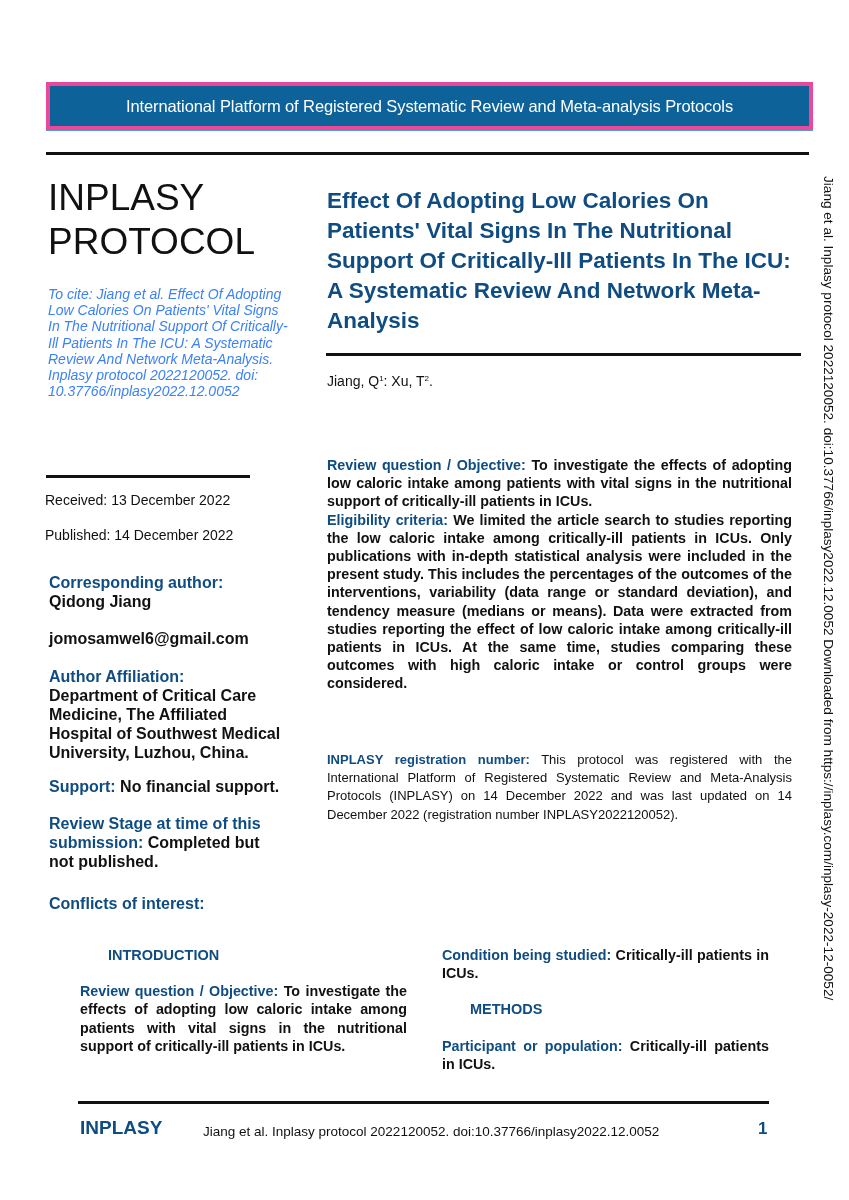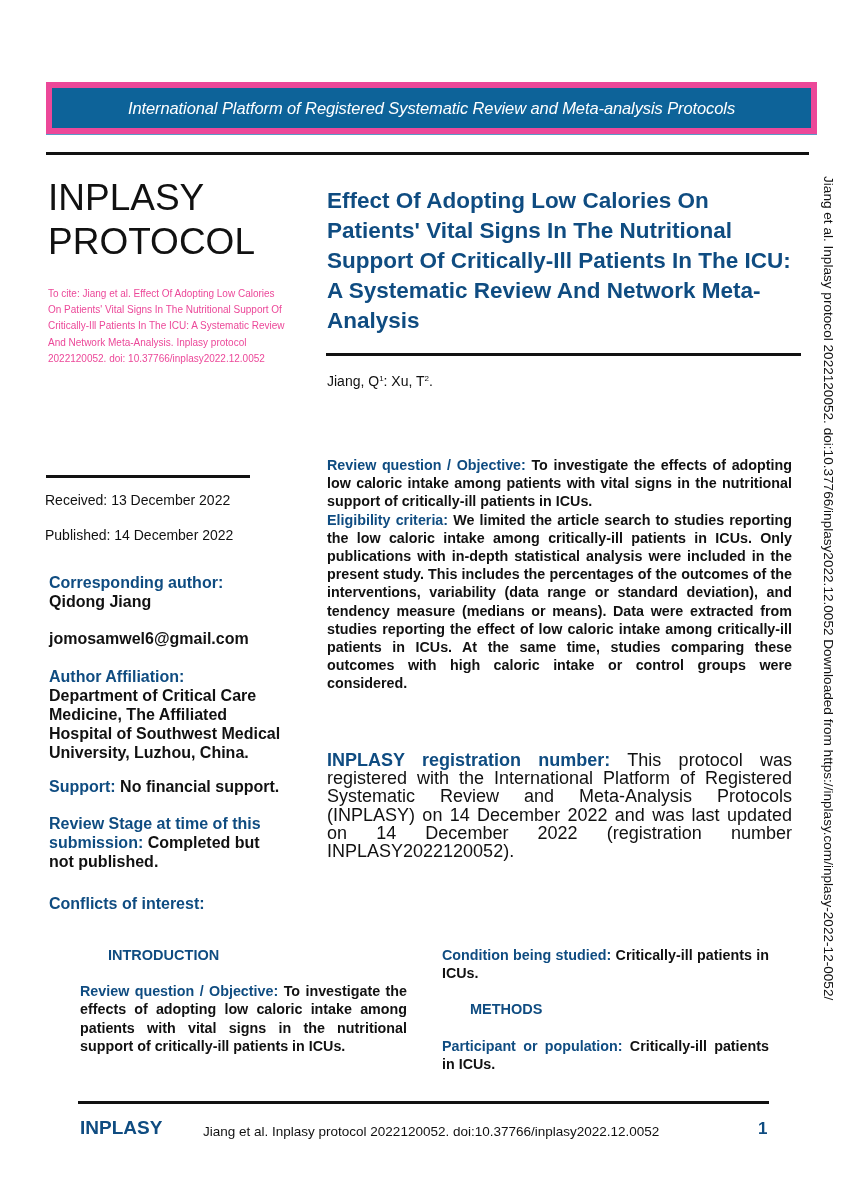--- a/index.html
+++ b/index.html
@@ -4,53 +4,52 @@
 <style>
   html, body { margin: 0; padding: 0; }
   body {
     width: 849px; height: 1200px; position: relative; overflow: hidden;
     background: #ffffff; color: #111111;
     font-family: "Liberation Sans", sans-serif;
   }
   .abs { position: absolute; }
   .banner {
     left: 46px; top: 82px; width: 759px; height: 40px;
-    background: #0d6399; border: 6px solid #ec4899;
+    background: #0d6399; border: 4px solid #ec4899;
     box-shadow: 0 1px 0 #5a9cc8;
     color: #ffffff; font-size: 16.5px; text-align: center; line-height: 40px;
     letter-spacing: -0.1px;
-    font-style: italic;
   }
   .rule-top { left: 46px; top: 152px; width: 763px; height: 3px; background: #111; }
   .brand {
     left: 48px; top: 176px; font-size: 37px; line-height: 44px; color: #111; font-weight: normal;
   }
   .cite {
-    left: 48px; top: 286px; width: 240px; font-size: 10px; line-height: 16.2px; color: #ec4899;
+    left: 48px; top: 286px; width: 240px; font-size: 14px; line-height: 16.2px; color: #3b82f6; font-style: italic;
   }
   .rule-left { left: 46px; top: 475px; width: 204px; height: 3px; background: #111; }
   .received { left: 45px; top: 492px; font-size: 14px; color: #111; }
   .published { left: 45px; top: 527px; font-size: 14px; color: #111; }
   .side-block { left: 49px; width: 245px; font-size: 16px; line-height: 19px; font-weight: bold; }
   .side-label { color: #0f4c81; }
   .title {
     left: 327px; top: 186px; width: 475px;
     font-size: 22.5px; line-height: 30px; font-weight: bold; color: #0f4c81;
   }
   .rule-title { left: 326px; top: 353px; width: 475px; height: 3px; background: #111; }
   .authors { left: 327px; top: 373px; font-size: 14px; color: #111; text-align: right; }
   .authors sup { font-size: 8px; vertical-align: 5px; }
   .abstract {
     left: 327px; top: 456px; width: 465px;
     font-size: 14.3px; line-height: 18.2px; font-weight: bold; text-align: justify; color: #111;
   }
   .abstract .lbl { color: #0f4c81; }
   .registration {
     left: 327px; top: 751px; width: 465px;
-    font-size: 18px; line-height: 18.2px; text-align: justify; color: #111;
+    font-size: 13px; line-height: 18.2px; text-align: justify; color: #111;
   }
   .registration .lbl { color: #0f4c81; font-weight: bold; }
   .col {
     width: 327px; font-size: 14.3px; line-height: 18.2px; font-weight: bold; text-align: justify; color: #111;
   }
   .col .lbl { color: #0f4c81; }
   .heading { color: #0f4c81; font-weight: bold; font-size: 14.5px; margin-left: 28px; }
   .rule-bottom { left: 78px; top: 1101px; width: 691px; height: 3px; background: #111; }
   .footer-brand { left: 80px; top: 1117px; font-size: 19px; font-weight: bold; color: #0f4c81; }
   .footer-cite { left: 203px; top: 1124px; font-size: 13.5px; color: #111; }

